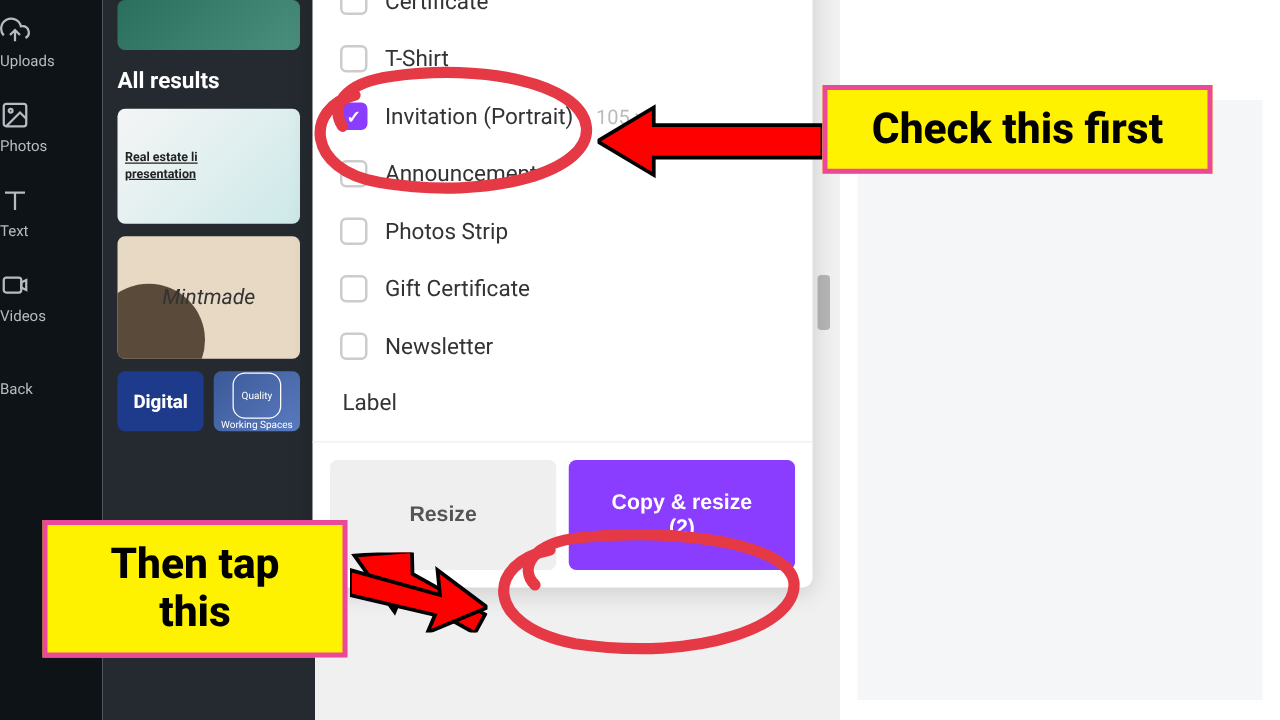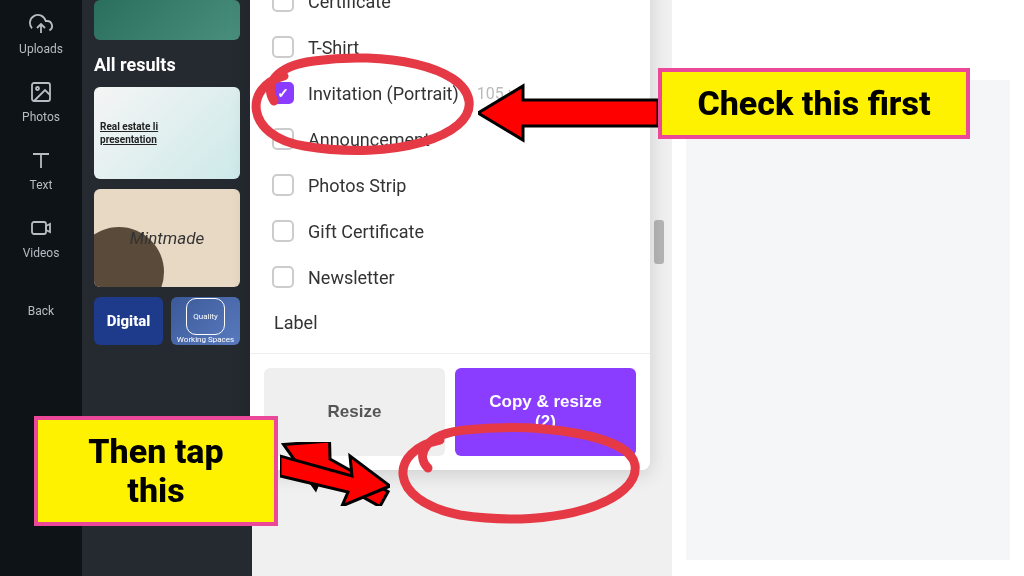--- a/index.html
+++ b/index.html
@@ -1,19 +1,19 @@
 <!DOCTYPE html>
 <html><head>
 <meta charset="utf-8">
 <style>
   * { margin: 0; padding: 0; box-sizing: border-box; }
   body { font-family: -apple-system, BlinkMacSystemFont, 'Segoe UI', Roboto, sans-serif; width: 1024px; height: 576px; overflow: hidden; background: #f0f0f0; position: relative; }
   
   .sidebar { position: absolute; left: 0; top: 0; width: 82px; height: 576px; background: #0e1318; display: flex; flex-direction: column; align-items: center; padding-top: 0; }
-  .sidebar-item { display: flex; flex-direction: column; align-items: center; justify-content: center; color: #b8bcc2; padding: 12px 0; width: 100%; cursor: pointer; font-size: 12px; gap: 6px; }
+  .sidebar-item { display: flex; flex-direction: column; justify-content: center; color: #b8bcc2; padding: 12px 0; width: 100%; cursor: pointer; font-size: 12px; gap: 6px; }
   .sidebar-item svg { width: 24px; height: 24px; }
   .sidebar-label { font-size: 12px; }
   
   .panel { position: absolute; left: 82px; top: 0; width: 170px; height: 576px; background: #252a30; padding: 0 12px; overflow: hidden; }
   .thumb { width: 100%; border-radius: 6px; margin-bottom: 10px; background: #ccc; }
   .thumb1 { height: 40px; background: linear-gradient(135deg, #2a6e5e 0%, #4a8e7e 100%); margin-top: 0; }
   .section-header { color: #fff; font-weight: 700; font-size: 18px; margin: 14px 0 12px; }
   .thumb2 { height: 92px; background: linear-gradient(135deg, #f5f5f5 0%, #cde9e9 100%); display: flex; flex-direction: column; justify-content: center; padding: 6px; }
   .thumb2-text { font-size: 10px; font-weight: 700; text-decoration: underline; color: #222; line-height: 1.3; }
   .thumb3 { height: 98px; background: #e8d9c5; display: flex; align-items: center; justify-content: center; position: relative; overflow: hidden; }

